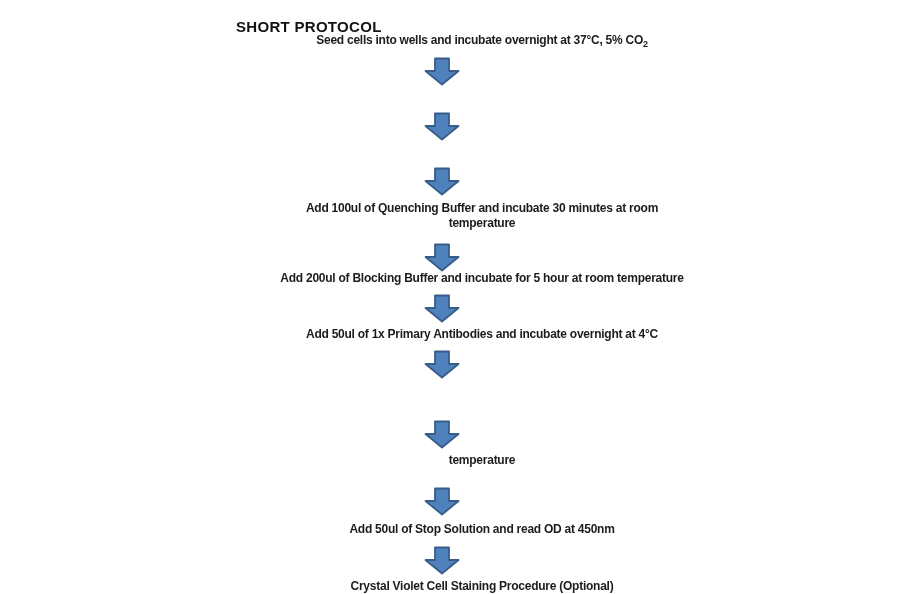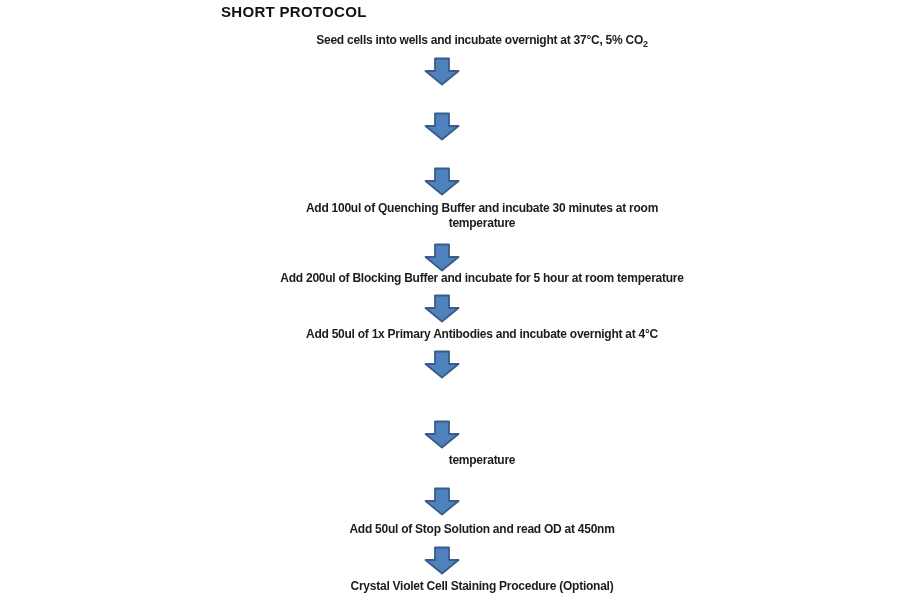--- a/index.html
+++ b/index.html
@@ -15,21 +15,21 @@
     font-family: "Liberation Sans", "DejaVu Sans", sans-serif;
   }
   .flowchart {
     position: absolute;
     inset: 0;
   }
   .title {
     position: absolute;
     left: 220px;
     top: 2px;
-    margin: 1px;
+    margin: 16px;
     font-size: 15px;
     font-weight: 700;
     letter-spacing: 0.3px;
     color: #121212;
     white-space: nowrap;
   }
   .step {
     position: absolute;
     left: 0;
     width: 884px;

